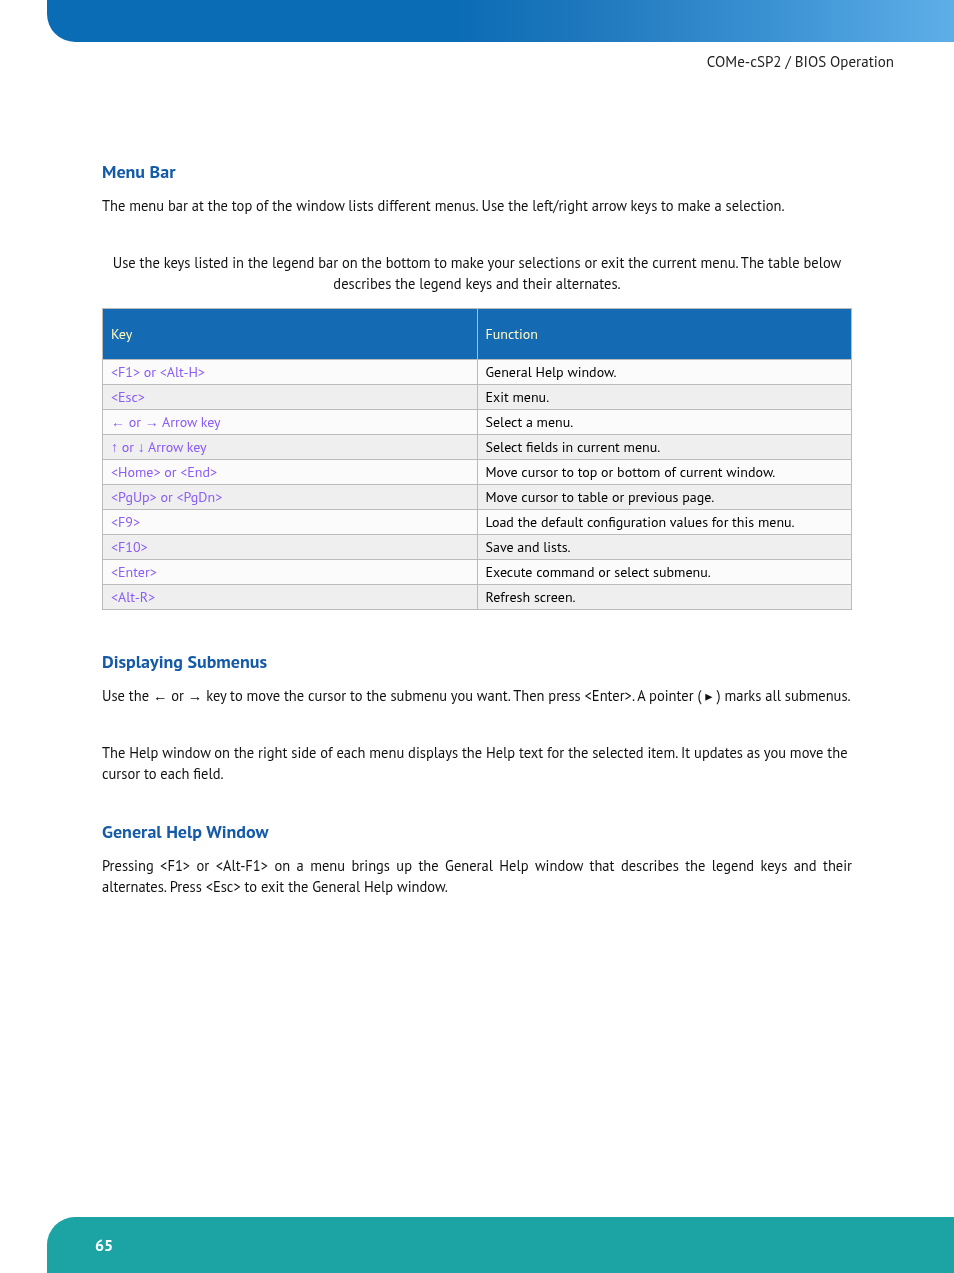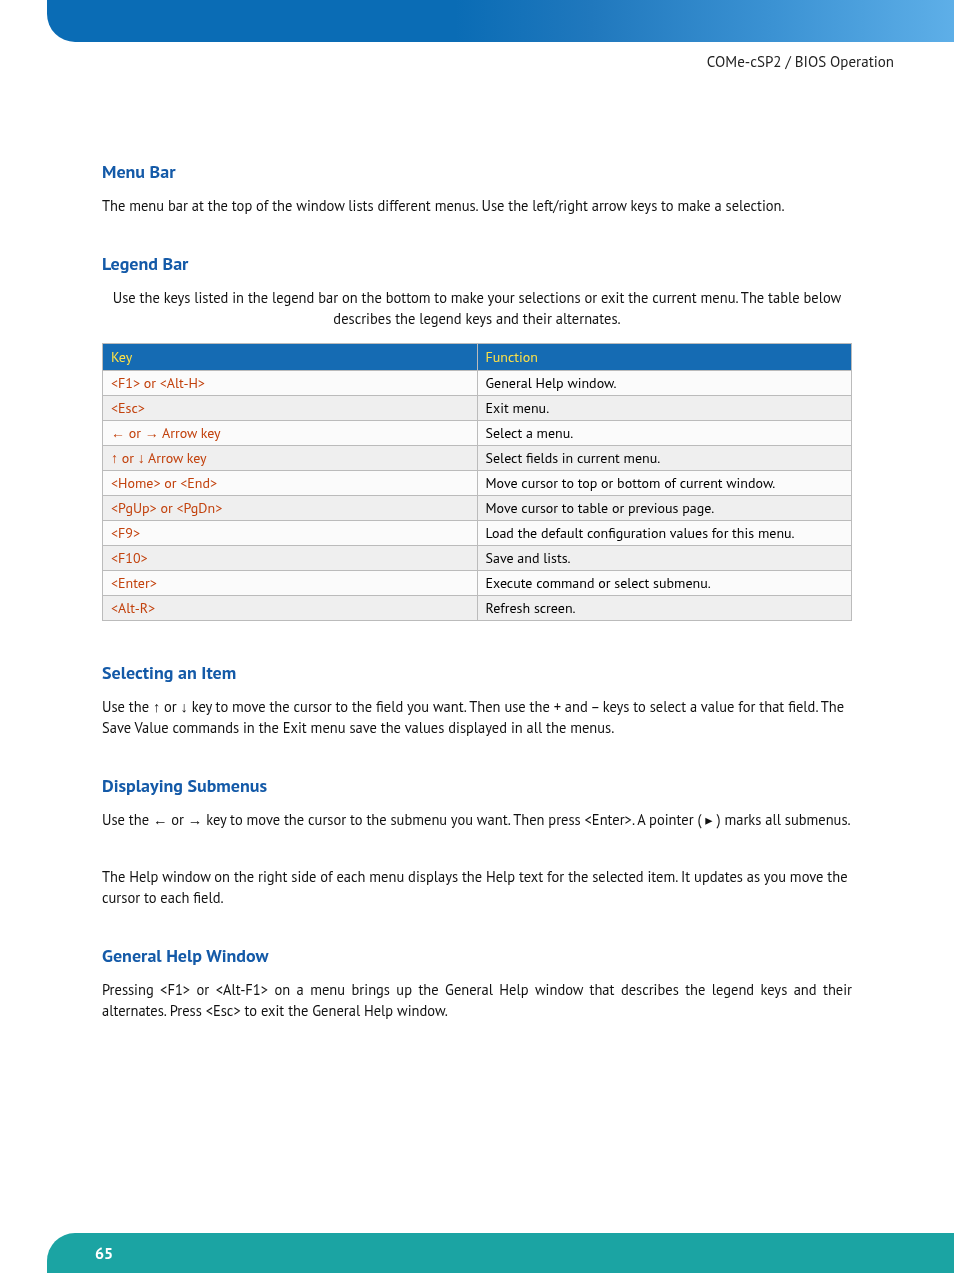--- a/index.html
+++ b/index.html
@@ -45,37 +45,37 @@
   }
   p.body.tight { margin-bottom: 14px; text-align: center; }
   table.key-table {
     width: 100%;
     border-collapse: collapse;
     font-size: 14px;
     margin-bottom: 40px;
   }
   table.key-table th {
     background: #156bb3;
-    color: #fde047;
+    color: #fef9c3;
     font-weight: 400;
     text-align: left;
-    padding: 4px 8px;
+    padding: 16px 8px;
     border: 1px solid #bbb;
   }
   table.key-table td {
     padding: 3px 8px;
     border: 1px solid #bbb;
   }
-  table.key-table td.keycell { color: #c2410c; width: 50%; }
+  table.key-table td.keycell { color: #8b5cf6; width: 50%; }
   table.key-table tr:nth-child(even) td { background: #efefef; }
   table.key-table tr:nth-child(odd) td { background: #fbfbfb; }
   .footer-bar {
     position: absolute;
     left: 47px; right: 0; bottom: 0;
-    height: 40px;
+    height: 56px;
     background: #1ba4a3;
     border-top-left-radius: 28px;
     color: #fff;
     font-weight: 700;
     font-size: 16px;
     padding-left: 48px;
     display: flex;
     align-items: center;
   }
   .sec-block { margin-bottom: 36px; }
@@ -87,21 +87,20 @@
 <div class="breadcrumb">COMe-cSP2 / BIOS Operation</div>
 
 <div class="content">
 
   <div class="sec-block">
     <h3 class="section">Menu Bar</h3>
     <p class="body">The menu bar at the top of the window lists different menus. Use the left/right arrow keys to make a selection.</p>
   </div>
 
   <div class="sec-block">
-    <h3 class="section">Legend Bar</h3>
     <p class="body tight">Use the keys listed in the legend bar on the bottom to make your selections or exit the current menu. The table below describes the legend keys and their alternates.</p>
     <table class="key-table">
       <thead>
         <tr>
           <th>Key</th>
           <th>Function</th>
         </tr>
       </thead>
       <tbody id="legend-tbody">
           <tr>
@@ -141,24 +140,20 @@
             <td>Execute command or select submenu.</td>
           </tr>
           <tr>
             <td class="keycell">&lt;Alt-R&gt;</td>
             <td>Refresh screen.</td>
           </tr>
         </tbody>
     </table>
   </div>
 
-  <div class="sec-block">
-    <h3 class="section">Selecting an Item</h3>
-    <p class="body">Use the ↑ or ↓ key to move the cursor to the field you want. Then use the + and – keys to select a value for that field. The Save Value commands in the Exit menu save the values displayed in all the menus.</p>
-  </div>
 
   <div class="sec-block">
     <h3 class="section">Displaying Submenus</h3>
     <p class="body" style="text-align:justify">Use the ← or → key to move the cursor to the submenu you want. Then press &lt;Enter&gt;. A pointer ( ▸ ) marks all submenus.</p>
   </div>
 
   <div class="sec-block">
     <p class="body">The Help window on the right side of each menu displays the Help text for the selected item. It updates as you move the cursor to each field.</p>
   </div>
 

